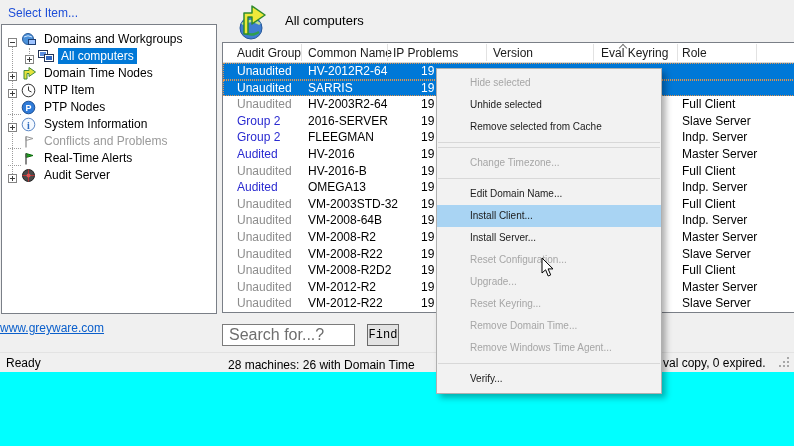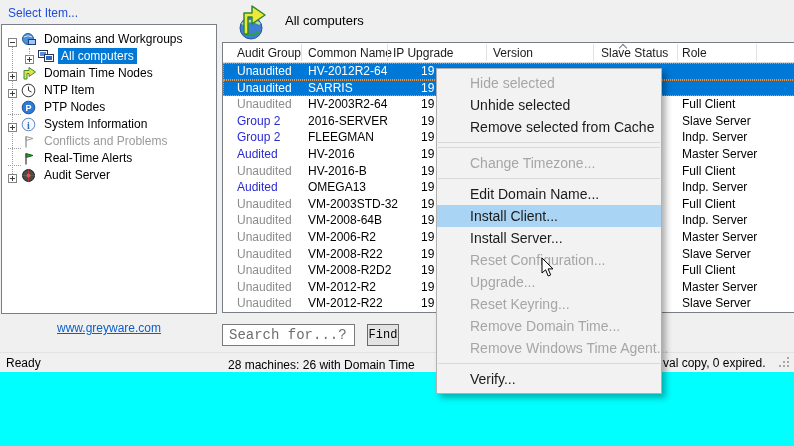--- a/index.html
+++ b/index.html
@@ -22,21 +22,21 @@
   .trow { position:relative; display:flex; align-items:flex-end; height:17px; padding-left:6px; white-space:nowrap; }
   .trow.lvl1 { padding-left:23px; }
   .ebox { position:relative; flex:none; width:9px; height:9px; background:#fff; border:1px solid #848484; margin-right:4px; z-index:2; }
   .ebox::before { content:""; position:absolute; left:1px; top:3px; width:5px; height:1px; background:#3c3c3c; }
   .ebox.plus::after { content:""; position:absolute; left:3px; top:1px; width:1px; height:5px; background:#3c3c3c; }
   .espacer { flex:none; width:13px; height:1px; border-top:1px dotted #9c9c9c; margin-top:1px; }
   .ticon { flex:none; width:16px; height:15px; margin-right:4px; z-index:2; }
   .tlabel { padding:1px 3px; }
   .trow.selected .tlabel { background:var(--sel,#0078d7); color:#fff; }
   .trow.muted .tlabel { color:#9a9a9a; }
-  .grey-link { position:absolute; left:0; top:321px; width:218px; text-align:center; color:var(--link,#0b5fcb); text-decoration:underline; cursor:pointer; }
+  .grey-link { position:absolute; left:0; top:321px; width:218px; color:var(--link,#0b5fcb); text-decoration:underline; cursor:pointer; }
 
   
   .hdr-icon { position:absolute; left:238px; top:1px; width:30px; height:39px; }
   .page-title { position:absolute; left:285px; top:13px; font-size:13px; }
 
   
   .table {
     position:absolute; left:222px; top:42px; width:684px; height:271px;
     background:#fff; border:1px solid #7a7f87;
   }
@@ -57,41 +57,41 @@
   .sb-btn.up { top:0; } .sb-btn.down { bottom:0; }
   .sb-btn::before { content:""; position:absolute; left:4px; }
   .sb-btn.up::before { top:6px; border-left:4px solid transparent; border-right:4px solid transparent; border-bottom:5px solid #606060; }
   .sb-btn.down::before { top:6px; border-left:4px solid transparent; border-right:4px solid transparent; border-top:5px solid #606060; }
   .sb-thumb { position:absolute; left:1px; top:18px; width:15px; height:128px; background:#c9c9c9; }
 
   
   .search-input {
     position:absolute; left:222px; top:324px; width:133px; height:22px;
     border:1px solid #7b7b7b; background:#fff; padding:0 6px;
-    font-family:Liberation Mono, monospace; font-size:14px; color:#333;
+    font-family:Liberation Sans, sans-serif; font-size:16px; color:#333;
   }
   .search-input::placeholder { color:#6e6e6e; opacity:1; }
   .find-btn {
     position:absolute; left:367px; top:324px; width:32px; height:22px;
     background:#e3e3e3; border:1px solid #6a6a6a; text-align:center; line-height:20px; cursor:pointer;font-family:Liberation Mono, monospace;
   }
 
   
   .statusbar { position:absolute; left:0; top:352px; width:794px; height:20px; background:#f0f0f0; border-top:1px solid #e3e3e3; }
   .st-ready { position:absolute; left:6px; top:3px; }
   .st-mid { position:absolute; left:228px; top:5px; }
   .st-right { position:absolute; left:663px; top:3px; }
   .grip { position:absolute; right:5px; bottom:5px; width:2px; height:2px; background:#a8a8a8;
           box-shadow:-4px 0 #a8a8a8,-8px 0 #a8a8a8,0 -4px #a8a8a8,-4px -4px #a8a8a8,0 -8px #a8a8a8; }
 
   
   .menu {
     position:absolute; left:436px; top:68px; width:226px; z-index:50;
     background:#f2f2f2; border:1px solid #b0b0b0; padding:3px 0;
-    box-shadow:4px 4px 6px rgba(0,0,0,0.30); font-size:14px;
+    box-shadow:4px 4px 6px rgba(0,0,0,0.30); font-size:10px;
   }
   .mitem { position:relative; height:22px; line-height:22px; padding-left:33px; color:#1b1b1b; white-space:nowrap; cursor:default; }
   .mitem.disabled { color:#a6a6a6; }
   .mitem.hot { background:var(--mhl,#a9d4f3); }
   .msep { height:1px; background:#d8d8d8; margin:4px 1px; }
   .subarrow { position:absolute; right:11px; top:8px; width:5px; height:5px; border-top:1px solid #444; border-right:1px solid #444; transform:rotate(45deg); }
 
   .cursor { position:absolute; left:541px; top:257px; z-index:60; }
 </style>
 </head>
@@ -191,23 +191,23 @@
     <path d="M6 31 Q13 36 21 31" stroke="#2f9e4f" fill="none" stroke-width="2.5"></path>
     <path d="M6 33 L6 12 L14 12 L14 5 L27 14 L14 23 L14 16 L10 16 L10 33 Z" fill="#efe83a" stroke="#2f8a2f" stroke-width="1.5" stroke-linejoin="round"></path>
   </svg>
   <div class="page-title">All computers</div>
 
   <div class="table">
     <div class="thead" id="thead">
       <div class="sort-caret"></div>
     <span class="thcell" style="left: 14px;">Audit Group</span>
         <span class="thcell" style="left: 85px;">Common Name</span>
-        <span class="thcell" style="left: 170px;">IP Upgrade</span>
+        <span class="thcell" style="left: 170px;">IP Problems</span>
         <span class="thcell" style="left: 270px;">Version</span>
-        <span class="thcell" style="left: 378px;">Slave Status</span>
+        <span class="thcell" style="left: 378px;">Eval Keyring</span>
         <span class="thcell" style="left: 459px;">Role</span>
         <div class="thdiv" style="left: 78px;"></div>
         <div class="thdiv" style="left: 164px;"></div>
         <div class="thdiv" style="left: 263px;"></div>
         <div class="thdiv" style="left: 370px;"></div>
         <div class="thdiv" style="left: 454px;"></div>
         <div class="thdiv" style="left: 533px;"></div>
       </div>
     <div class="rows" id="rows">
         <div class="rrow selected">
@@ -265,21 +265,21 @@
           <span class="c-role">Full Client</span>
         </div>
         <div class="rrow">
           <span class="c-audit a-muted">Unaudited</span>
           <span class="c-name">VM-2008-64B</span>
           <span class="c-ip">19</span>
           <span class="c-role">Indp. Server</span>
         </div>
         <div class="rrow">
           <span class="c-audit a-muted">Unaudited</span>
-          <span class="c-name">VM-2006-R2</span>
+          <span class="c-name">VM-2008-R2</span>
           <span class="c-ip">19</span>
           <span class="c-role">Master Server</span>
         </div>
         <div class="rrow">
           <span class="c-audit a-muted">Unaudited</span>
           <span class="c-name">VM-2008-R22</span>
           <span class="c-ip">19</span>
           <span class="c-role">Slave Server</span>
         </div>
         <div class="rrow">

